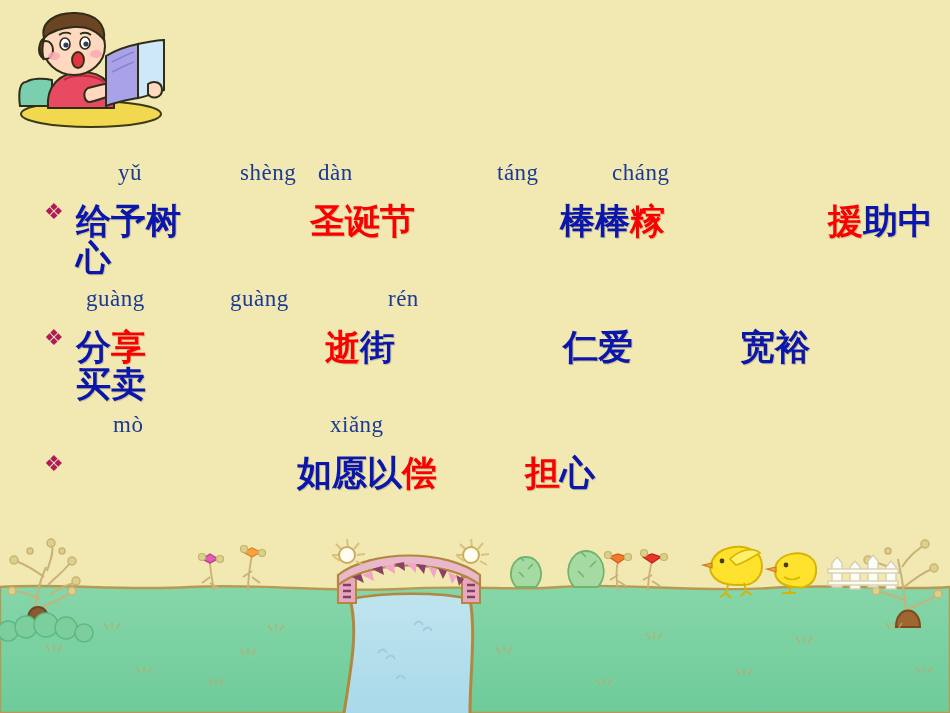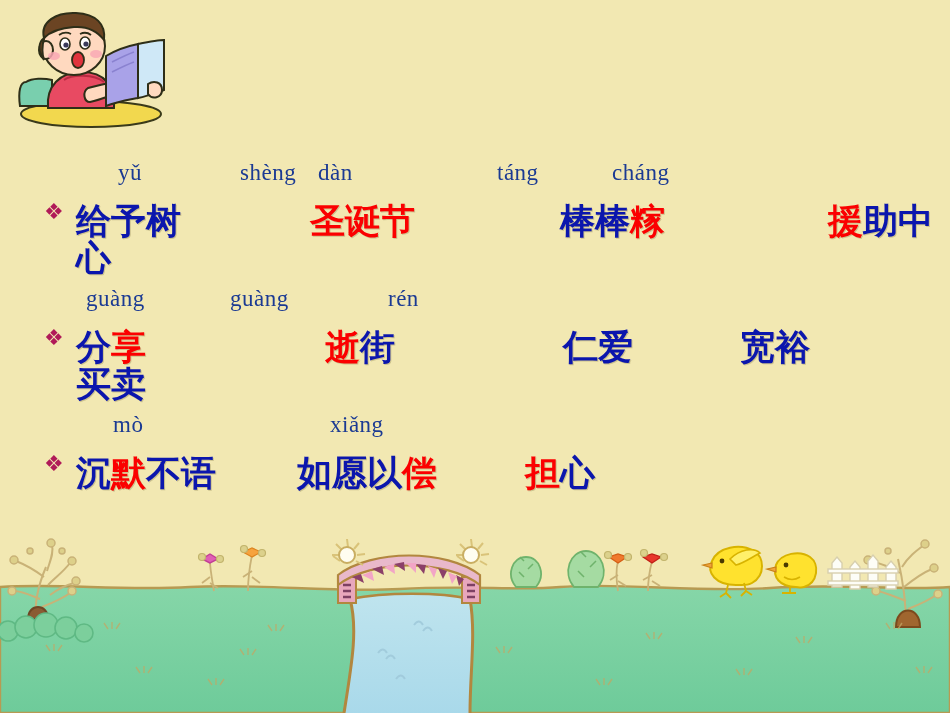--- a/index.html
+++ b/index.html
@@ -371,20 +371,19 @@
       </div>
     </div>
 
     <div class="group">
       <div class="pinyin-row">
         <span class="pinyin" style="left:113px">mò</span>
         <span class="pinyin" style="left:330px">xiǎng</span>
       </div>
       <div class="word-row">
         <span class="bullet">❖</span>
-        <span class="term" style="left:76px"><span class="b">沉</span><span class="r">默</span><span class="b">不</span><span class="b">语</span></span>
         <span class="term" style="left:297px"><span class="b">如</span><span class="b">愿</span><span class="b">以</span><span class="r">偿</span></span>
         <span class="term" style="left:525px"><span class="r">担</span><span class="b">心</span></span>
       </div>
     </div>
 
   </div>
 </div>
 
 </body></html>

